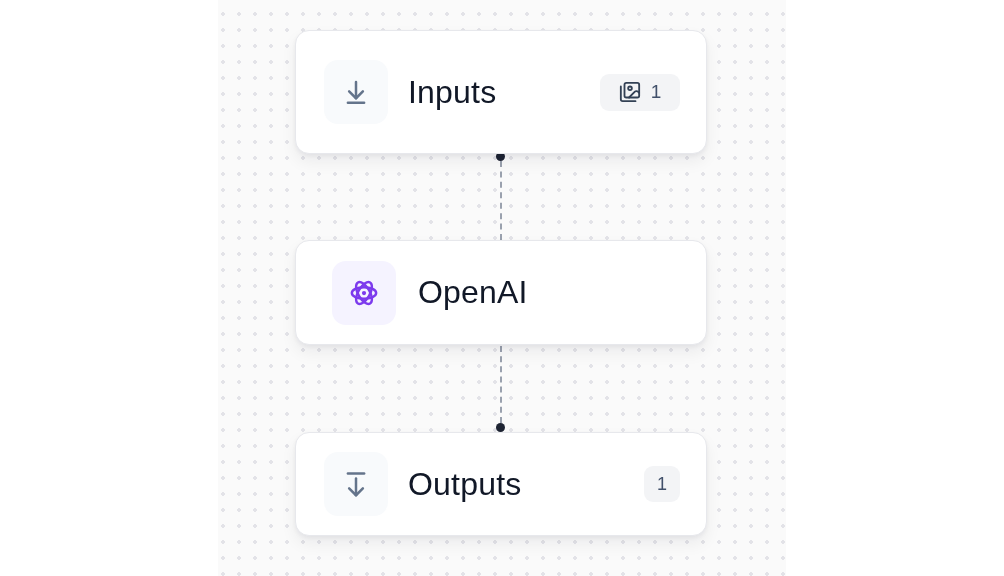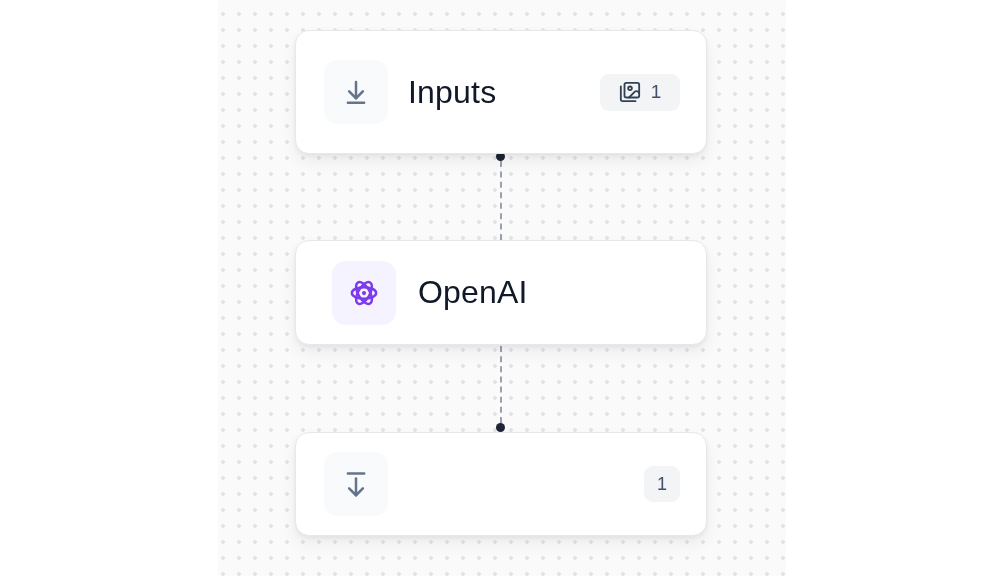--- a/index.html
+++ b/index.html
@@ -119,20 +119,21 @@
     <div class="node" id="node-outputs">
       <div class="icon-tile">
         <span>
           <svg width="30" height="30" viewBox="0 0 24 24" fill="none" stroke="#64748b" stroke-width="2" stroke-linecap="round" stroke-linejoin="round">
             <path d="M5.5 3.5h13"></path>
               <path d="M12 21V7.5"></path>
               <path d="m6.5 15.5 5.5 5.5 5.5-5.5"></path>
           </svg>
         </span>
       </div>
+      <div class="node-title">Outputs</div>
       <div class="badge-col">
         <div class="badge single">
           <span class="count">1</span>
         </div>
       </div>
     </div>
 
   </div>
 </div>
 

